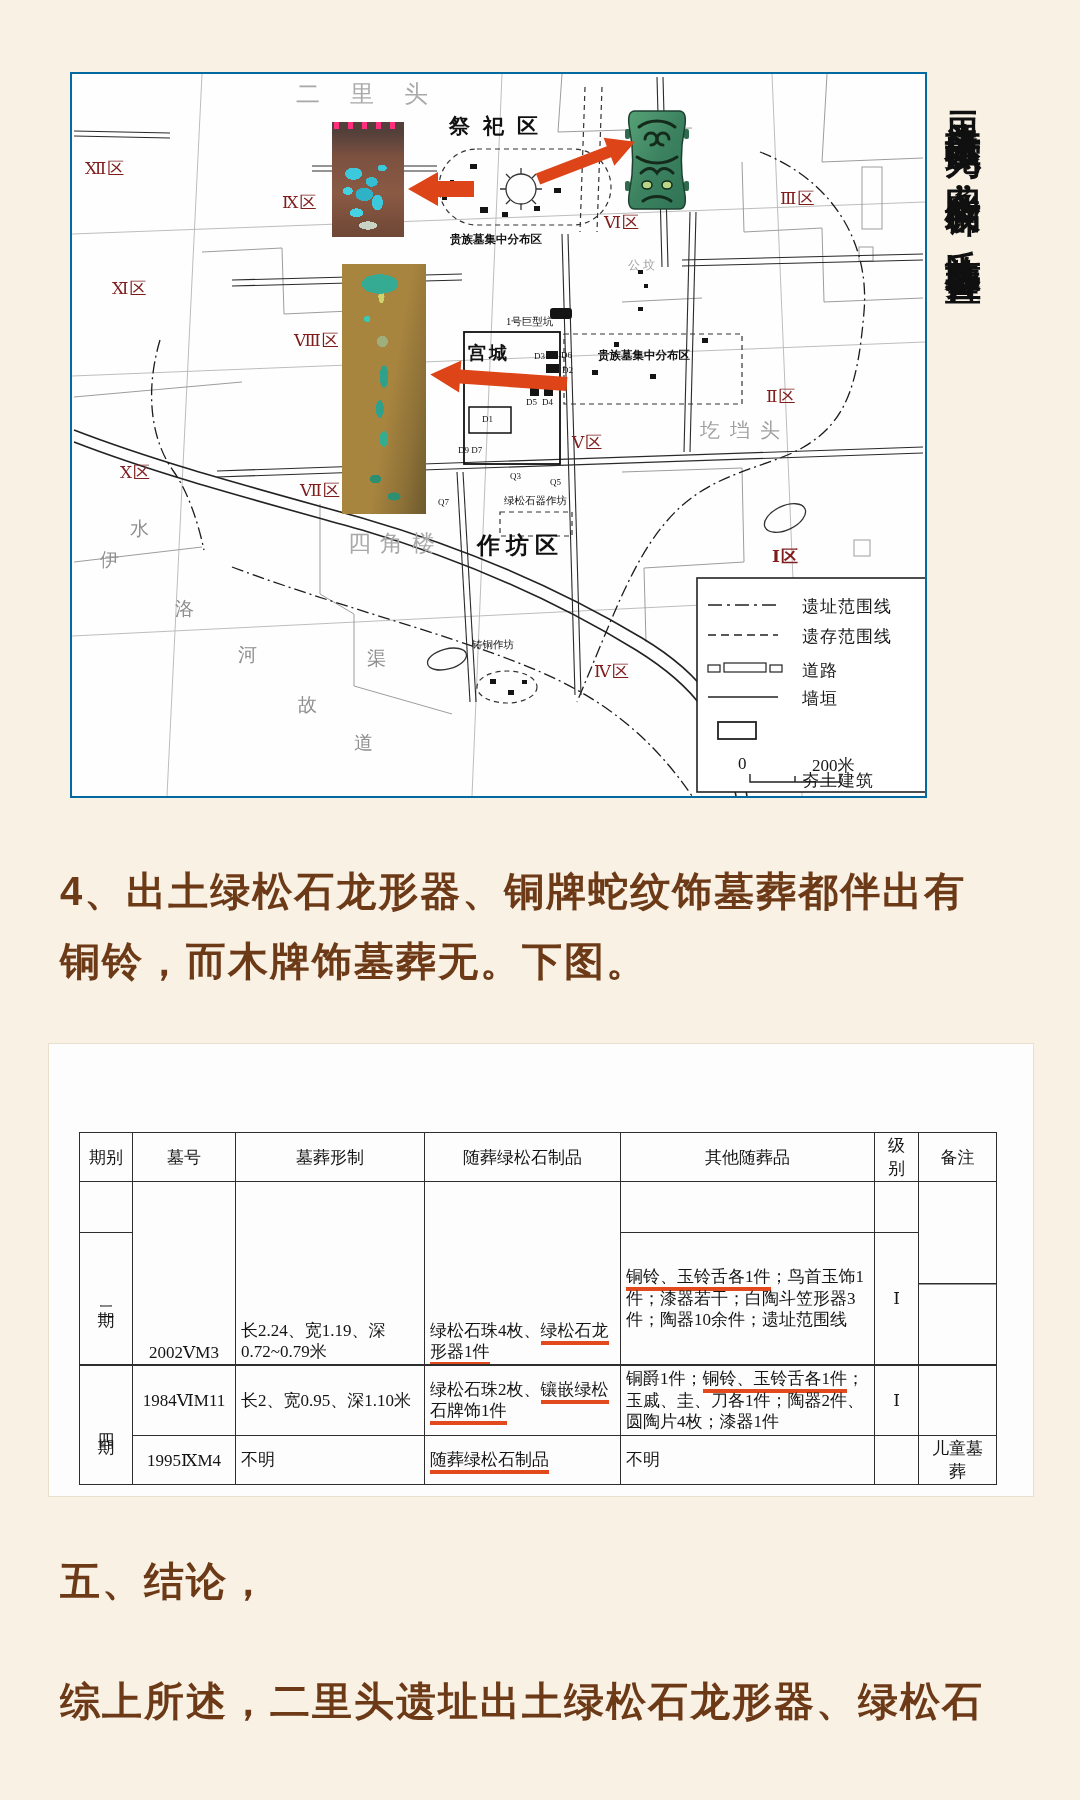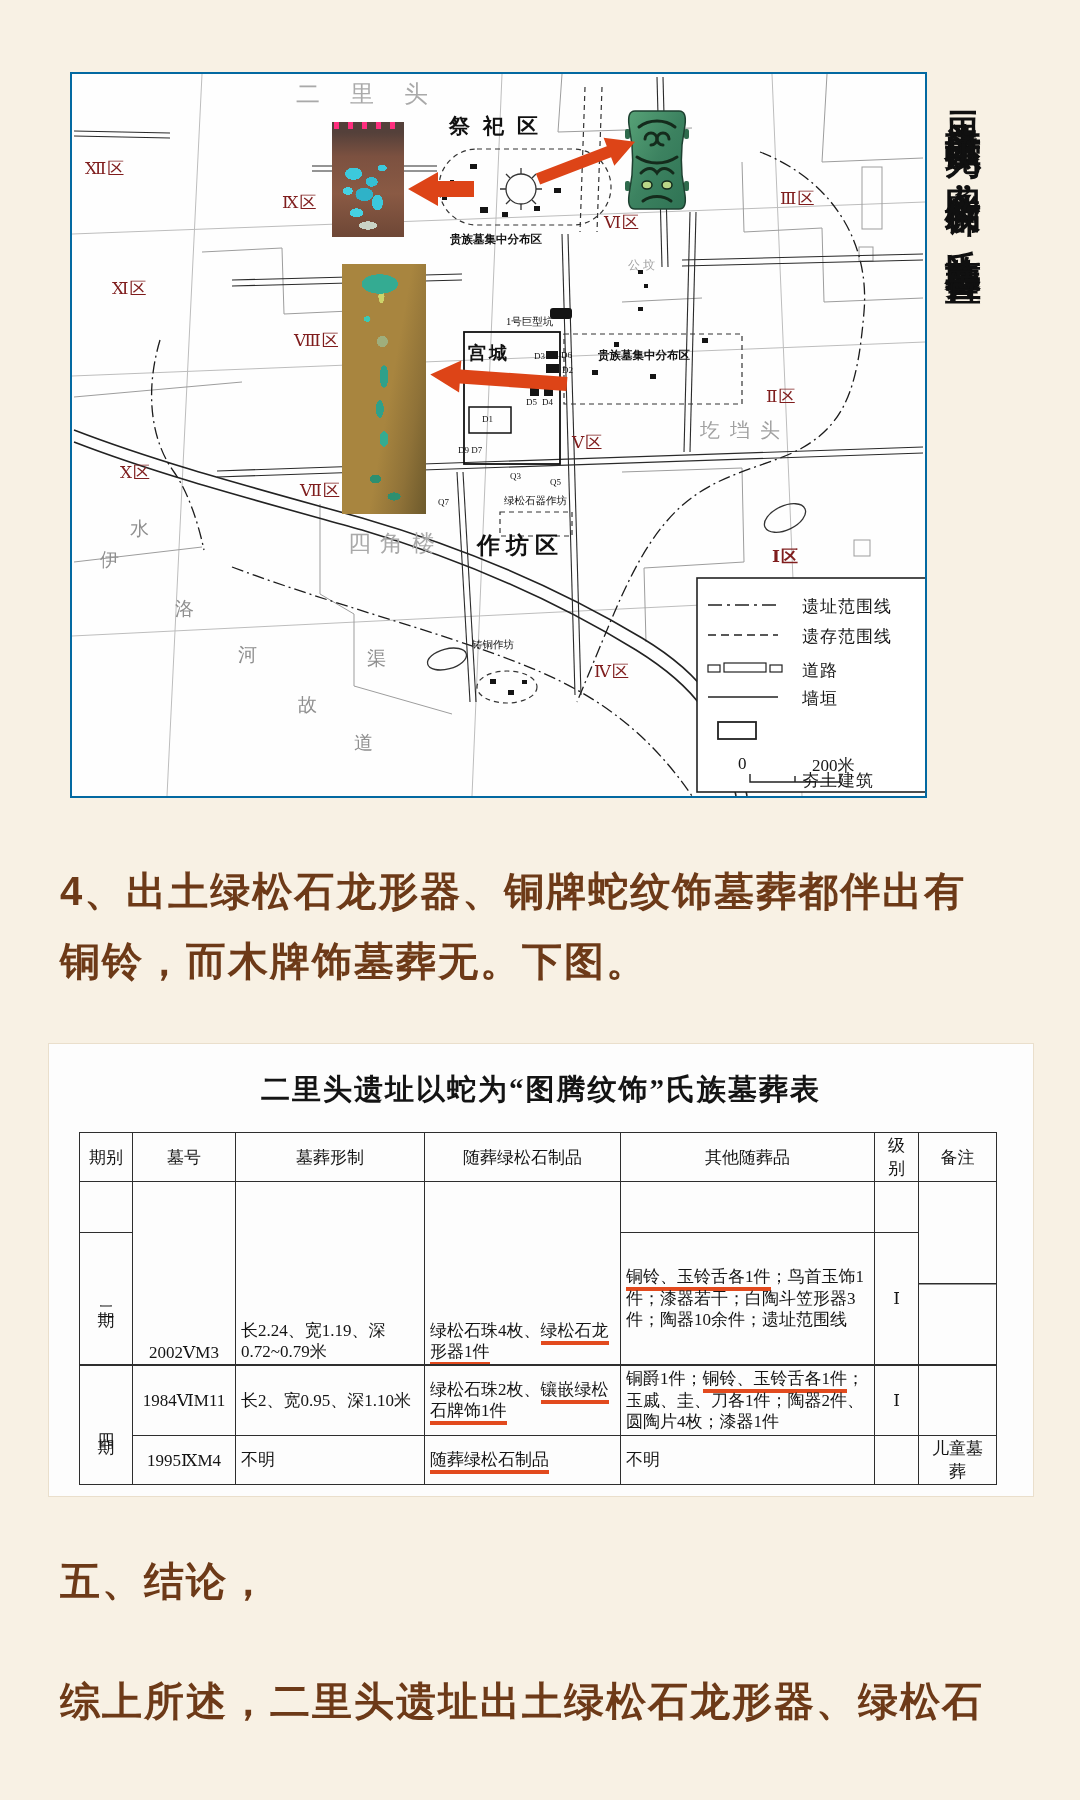--- a/index.html
+++ b/index.html
@@ -305,21 +305,20 @@
     <div class="scalenum" style="left: 666px; top: 680px;">0</div>
     <div class="scalenum" style="left: 740px; top: 680px;">200米</div>
   </div>
 
 <div class="vcaption">二里头遗址以蛇为“图腾纹饰”氏族墓葬位置</div>
 
 <div class="brown s4l1">4、出土绿松石龙形器、铜牌蛇纹饰墓葬都伴出有</div>
 <div class="brown s4l2">铜铃，而木牌饰墓葬无。下图。</div>
 
 <div class="card">
-  <div class="tbl-title">二里头遗址以蛇为“图腾纹饰”氏族墓葬表</div>
   <div class="tbl-wrap">
     <table class="burial">
       <colgroup>
         <col style="width:53px">
           <col style="width:103px">
           <col style="width:189px">
         <col style="width:196px">
           <col style="width:254px">
           <col style="width:44px">
           <col style="width:78px">

